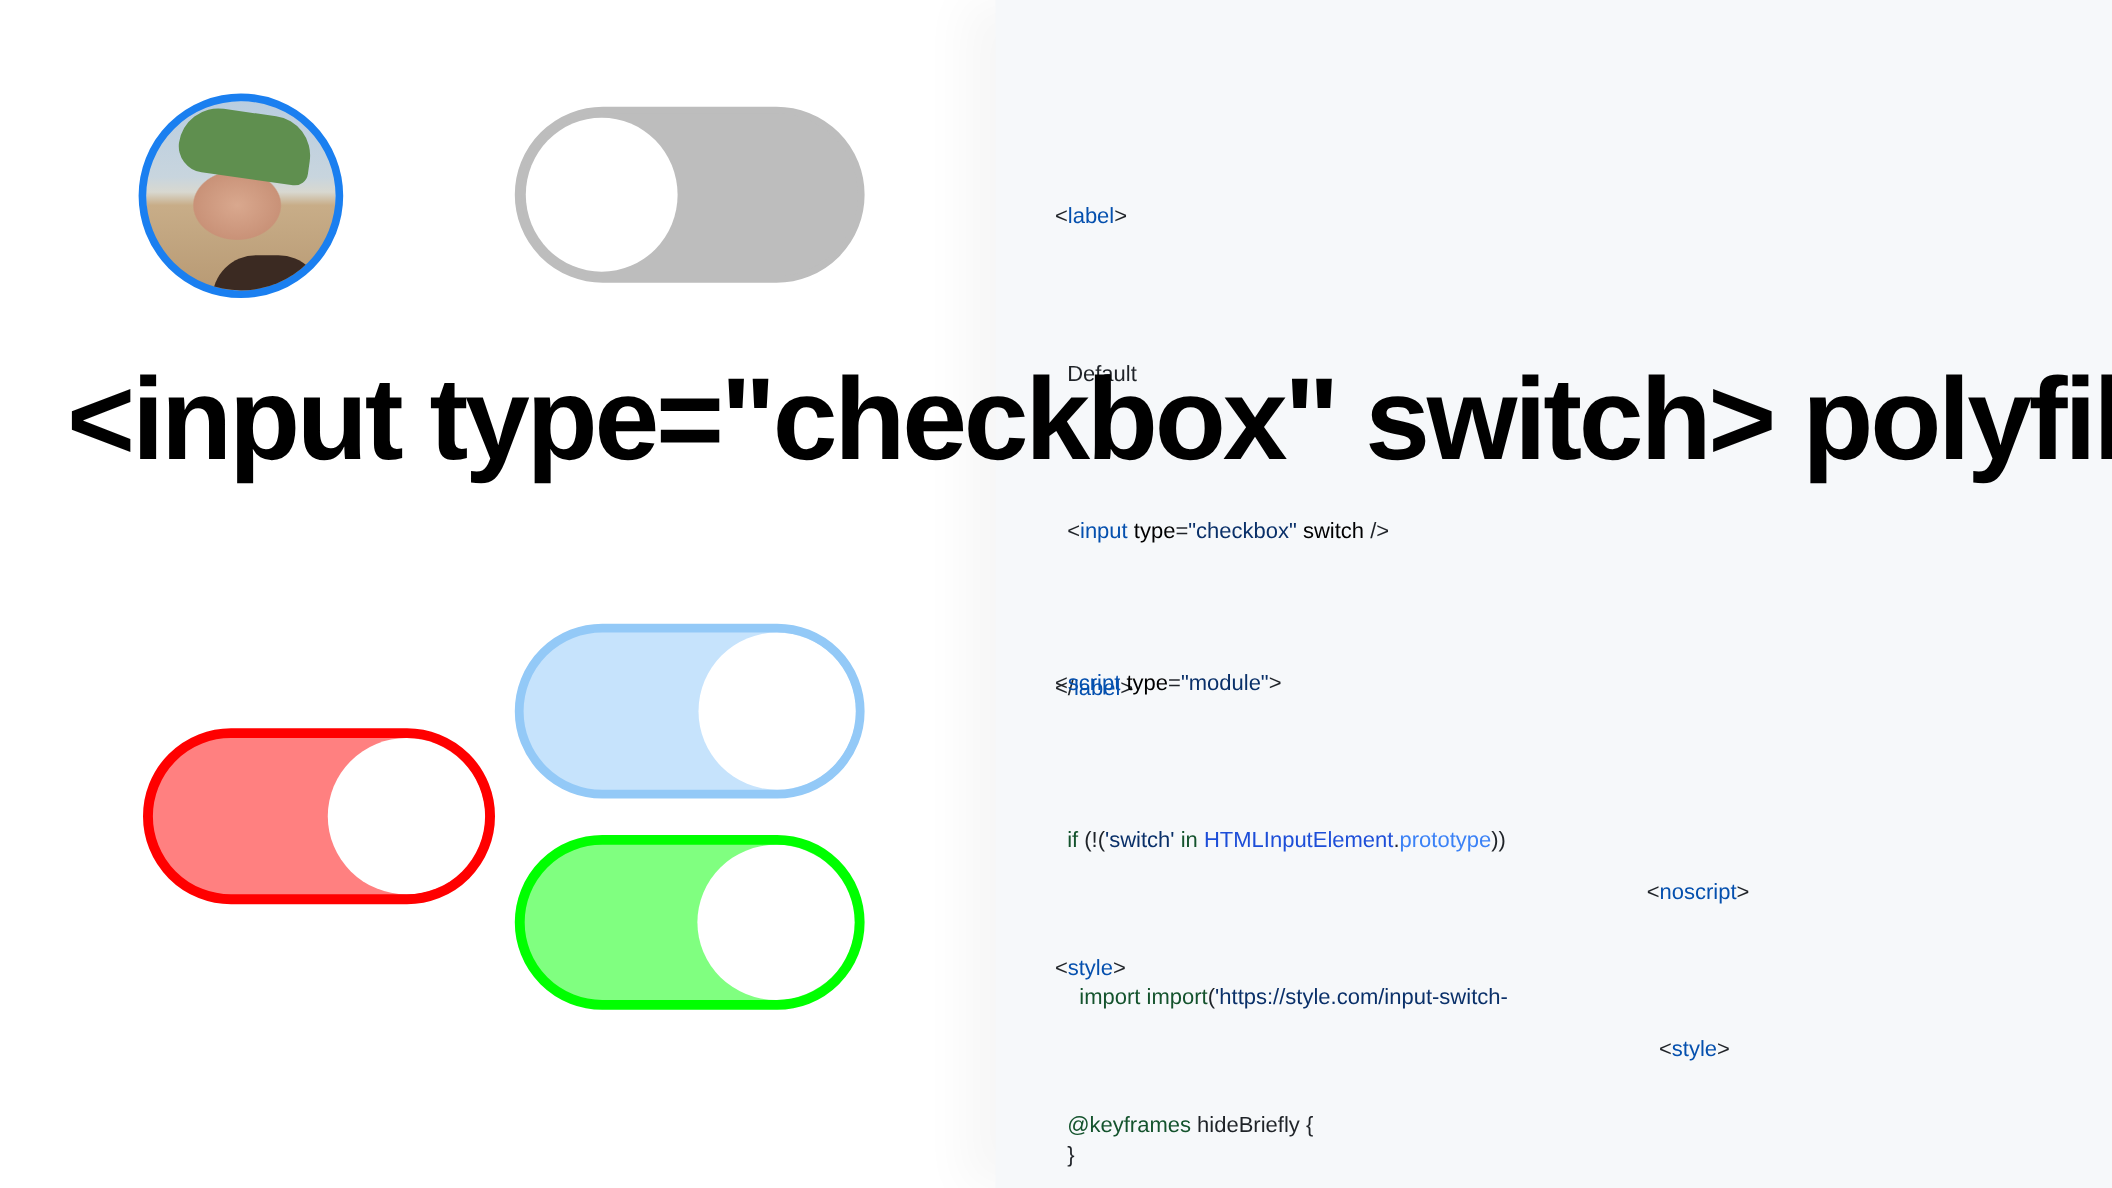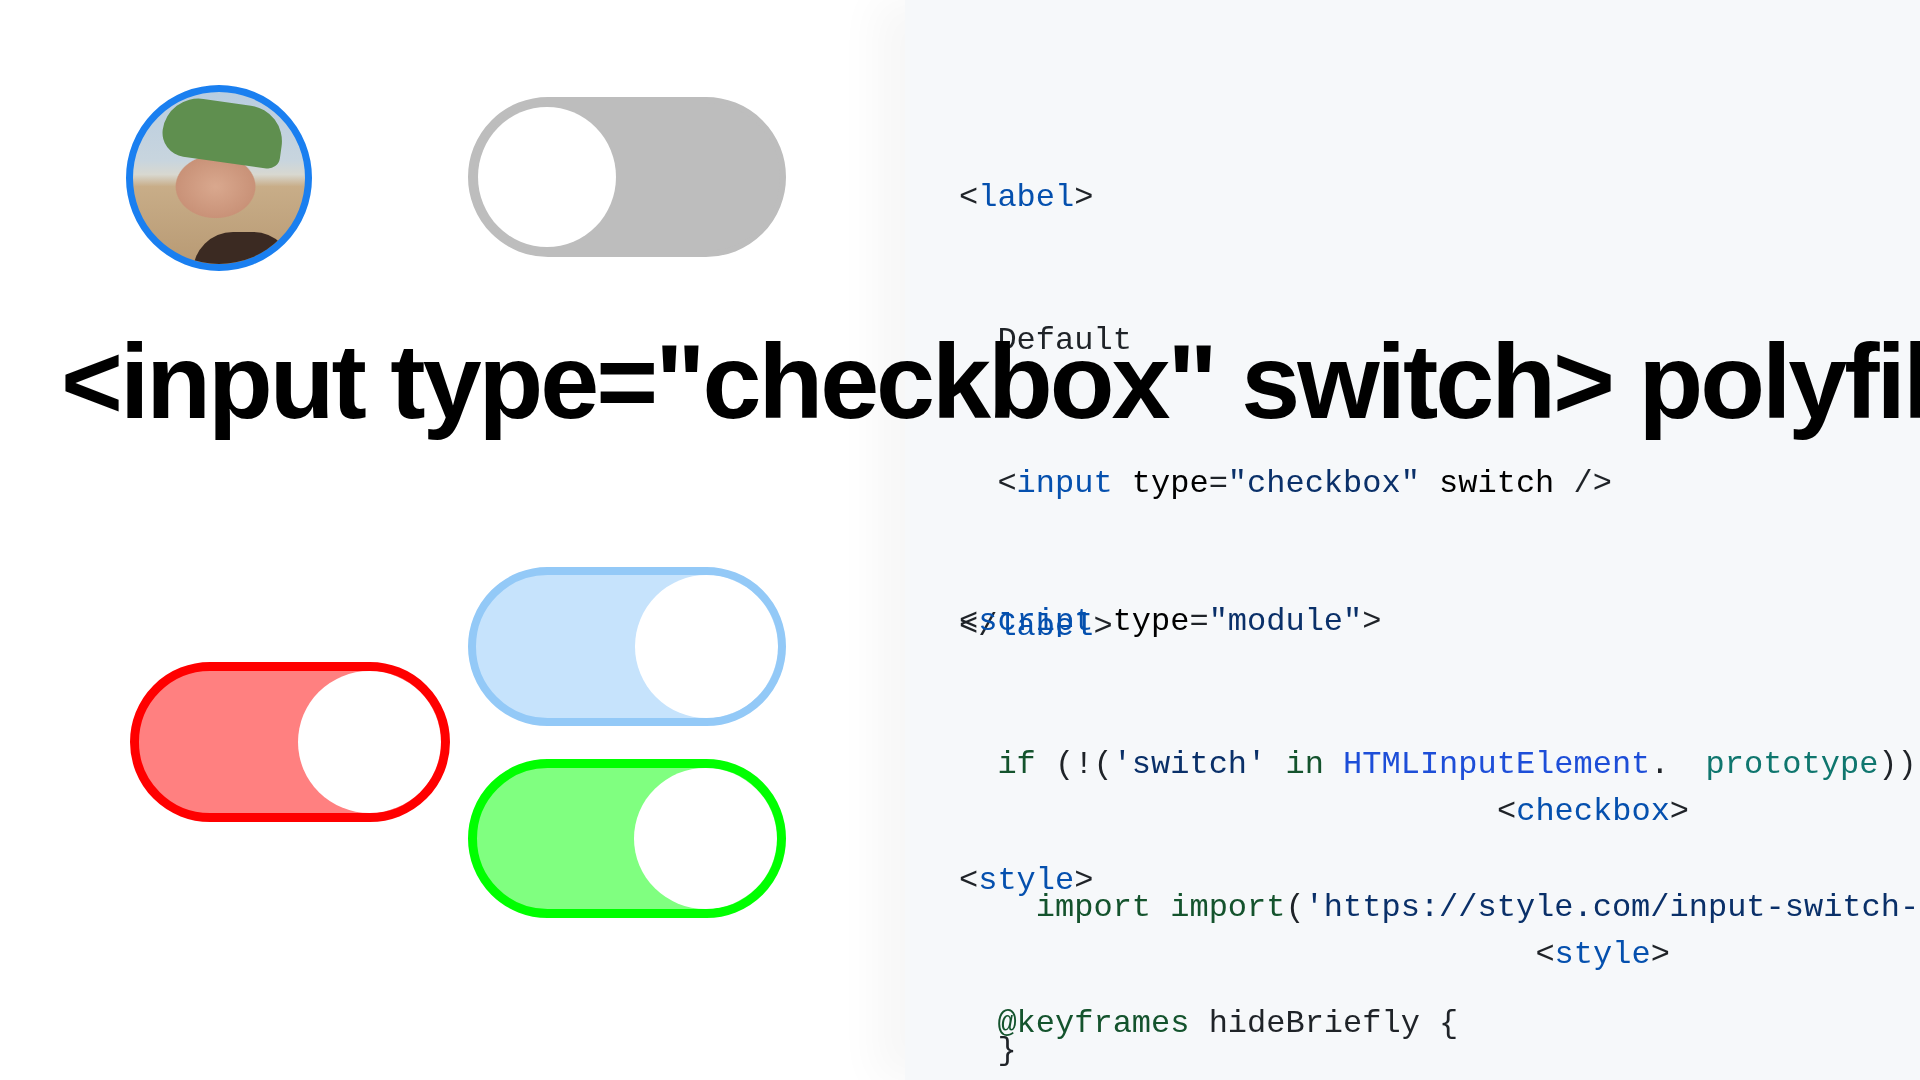--- a/index.html
+++ b/index.html
@@ -1,25 +1,25 @@
 <!DOCTYPE html>
 <html><head>
 <meta charset="utf-8">
 <style>
   html, body { margin:0; padding:0; }
   body { width:1920px; height:1080px; position:relative; overflow:hidden; background:#ffffff; font-family:"DejaVu Sans", sans-serif; }
   .code-panel { position:absolute; left:905px; top:0; width:1015px; height:1080px; background:#f6f8fa; box-shadow:-30px 0 40px rgba(0,0,0,0.035); }
-  .code { position:absolute; font-family:Liberation Mono, monospace; font-size:32px; line-height:47.6px; white-space:pre; color:#1f2328; }
+  .code { position:absolute; font-family:Liberation Sans, sans-serif; font-size:20px; line-height:47.6px; white-space:pre; color:#1f2328; }
   .code .line { height:47.6px; }
   .t-tag { color:#0550ae; }
   .t-attr { color:#000000; }
   .t-str { color:#0a3069; }
   .t-kw { color:#14532d; }
   .t-cls { color:#1d4ed8; }
-  .t-prop { color:#0f766e;margin-left:36px; }
+  .t-prop { color:#3b82f6; }
   .title { position:absolute; left:61px; top:328px; font-family:"Liberation Sans", sans-serif; font-weight:bold; font-size:106px; letter-spacing:-3px; color:#000; white-space:nowrap; line-height:1; z-index:5; }
   .avatar { position:absolute; left:126px; top:85px; width:186px; height:186px; border-radius:50%; border:7px solid #1a7ff0; box-sizing:border-box; overflow:hidden;
     background: radial-gradient(ellipse 38% 30% at 48% 55%, #d9a88e 0%, #c99278 60%, transparent 62%),
                 linear-gradient(180deg, #b9cde0 0%, #c8d5de 40%, #d8d8d0 48%, #c8ad88 55%, #b89a74 100%); }
   .avatar .cap { position:absolute; left:30px; top:10px; width:120px; height:60px; background:#5f8f4f; border-radius:60px 60px 20px 40px; transform:rotate(8deg); }
   .avatar .shirt { position:absolute; left:60px; top:140px; width:100px; height:60px; background:#3b2a22; border-radius:40px 40px 0 0; }
   .toggle { position:absolute; box-sizing:border-box; border-radius:999px; overflow:hidden; }
   .toggle .knob { position:absolute; top:0; bottom:0; border-radius:50%; background:#fff; }
   .tg-gray { left:468px; top:97px; width:318px; height:160px; background:#bdbdbd; border:6px solid #bdbdbd; }
   .tg-gray .knob { left:4px; width:138px; top:4px; bottom:4px; }
@@ -74,21 +74,21 @@
   <div class="line"><span>&lt;</span><span class="t-tag">style</span><span>&gt;</span></div>
   <div class="line">  <span class="t-kw">@keyframes</span> <span>hideBriefly {</span></div>
   
   
   
   
   
 </div>
 
 <div class="code" style="left:1497px; top:693px;">
-  <div class="line"><span>&lt;</span><span class="t-tag">checkbox</span><span>&gt;</span></div>
+  <div class="line"><span>&lt;</span><span class="t-tag">noscript</span><span>&gt;</span></div>
   <div class="line">  <span>&lt;</span><span class="t-tag">style</span><span>&gt;</span></div>
   <div class="line">    <span class="t-tag">label</span><span>:</span><span class="t-tag">has</span><span>(</span><span class="t-tag">input</span><span>[sw</span></div>
   
   
   
   
   
 </div>
 
 </body></html>

